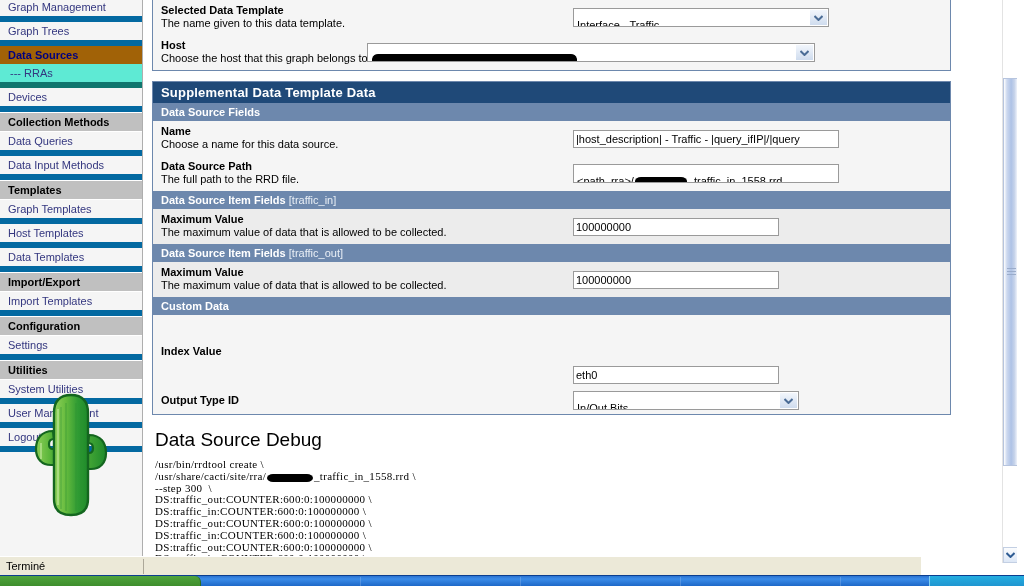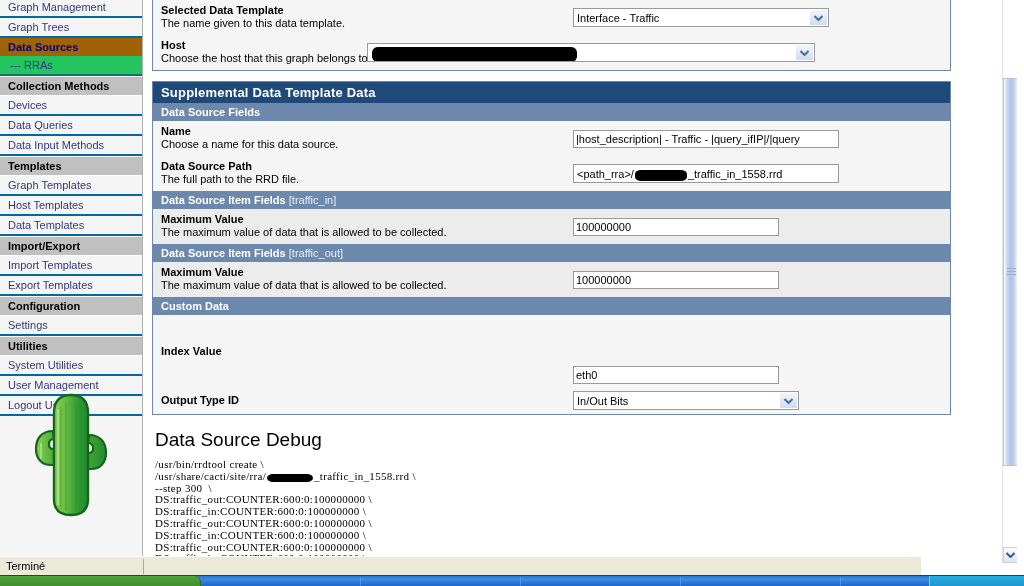--- a/index.html
+++ b/index.html
@@ -32,43 +32,43 @@
     left: 0; top: 0;
     width: 143px; height: 563px;
     background: #f5f5f5;
     border-right: 1px solid #aeaeae;
   }
   .nav-list { list-style: none; margin: 0; padding: 0; }
   .nav-item {
     font-size: 11px;
     color: #33367f;
     padding: 2px 0 2px 8px;
-    border-bottom: 2px solid #0369a1;
+    border-bottom: 6px solid #0369a1;
     line-height: 14px;
     white-space: nowrap;
     cursor: pointer;
   }
   .nav-item.header {
     background: #c0c0c0;
     color: #000000;
     font-weight: bold;
     border-bottom: 1px solid #ffffff;
     border-top: 1px solid #ffffff;
   }
   .nav-item.selected {
     background: #a16207;
     font-weight: bold;
     color: #00007f;
     border-bottom: none;
   }
   .nav-item.sub {
-    background: #22c55e;
+    background: #5eead4;
     color: #33367f;
     padding-left: 10px;
-    border-bottom: 2px solid #0f766e;
+    border-bottom: 6px solid #0f766e;
   }
   .nav-item.first { padding-top: 0; }
 
   
   #logo-wrap {
     position: absolute;
     left: 0; top: 382px;
     width: 142px; height: 150px;
     display: flex; align-items: center; justify-content: center;
   }
@@ -147,21 +147,21 @@
   }
   .sel {
     position: relative;
     display: inline-block;
     background: #ffffff;
     border: 1px solid #9a9a9a;
     height: 19px;
     font-size: 11px;
     color: #000;
     line-height: 17px;
-    padding: 1px 22px 0 3px;
+    padding: 8px 22px 0 3px;
     white-space: nowrap;
     overflow: hidden;
     vertical-align: middle;
   }
   .sel .arrowbox {
     position: absolute;
     right: 1px; top: 1px;
     width: 17px; height: 15px;
     background: linear-gradient(#f2f6fc, #cfdcee);
     display: flex; align-items: center; justify-content: center;
@@ -312,31 +312,30 @@
 <div id="app">
 
   <div id="viewport">
 
     <div id="sidebar">
       <ul class="nav-list" id="nav-list">
           <li class="nav-item first">Graph Management</li>
           <li class="nav-item">Graph Trees</li>
           <li class="nav-item selected">Data Sources</li>
           <li class="nav-item sub">--- RRAs</li>
+          <li class="nav-item">Devices</li>
           <li class="nav-item header">Collection Methods</li>
-          <li class="nav-item">Devices</li>
           <li class="nav-item">Data Queries</li>
           <li class="nav-item">Data Input Methods</li>
           <li class="nav-item header">Templates</li>
           <li class="nav-item">Graph Templates</li>
           <li class="nav-item">Host Templates</li>
           <li class="nav-item">Data Templates</li>
           <li class="nav-item header">Import/Export</li>
           <li class="nav-item">Import Templates</li>
-          <li class="nav-item">Export Templates</li>
           <li class="nav-item header">Configuration</li>
           <li class="nav-item">Settings</li>
           <li class="nav-item header">Utilities</li>
           <li class="nav-item">System Utilities</li>
           <li class="nav-item">User Management</li>
           <li class="nav-item">Logout User</li>
         </ul>
 
       <div id="logo-wrap">
         <svg width="96" height="140" viewBox="0 0 96 140">

